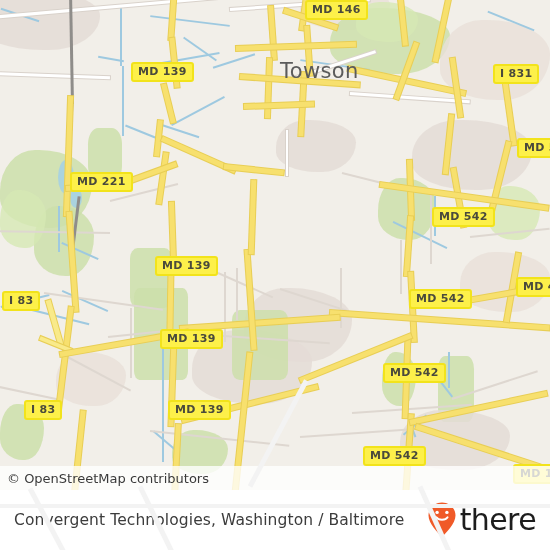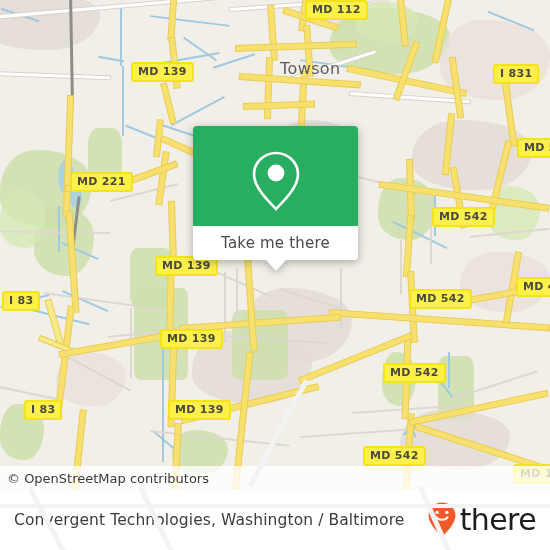--- a/index.html
+++ b/index.html
@@ -42,21 +42,21 @@
     font-weight:bold;
     letter-spacing:.3px;
     padding:1px 5px 2px 5px;
     line-height:13px;
     white-space:nowrap;
     font-family:"DejaVu Sans","Liberation Sans",sans-serif;
   }
   .citylabel{
     position:absolute;
     color:#5b5b5b;
-    font-size:16px;
+    font-size:21px;
     letter-spacing:.4px;
     white-space:nowrap;
     font-family:"DejaVu Sans","Liberation Sans",sans-serif;
   }
 
   
   #attrib{
     position:absolute;left:0;bottom:0;width:550px;height:24px;
     background:rgba(255,255,255,.78);
     display:flex;align-items:center;
@@ -263,21 +263,21 @@
     <div class="rd major" style="left:416px;top:424px;width:130px;height:5px;transform:rotate(18deg);"></div>
 
     <div class="rd major" style="left:510px;top:252px;width:5px;height:70px;transform:rotate(10deg);"></div>
     <div class="rd major" style="left:456px;top:300px;width:100px;height:5px;transform:rotate(-10deg);"></div>
 
     <div class="rd major" style="left:240px;top:352px;width:5px;height:140px;transform:rotate(6deg);"></div>
     <div class="rd major" style="left:248px;top:250px;width:5px;height:100px;transform:rotate(-4deg);"></div>
     <div class="rd major" style="left:250px;top:180px;width:5px;height:74px;transform:rotate(2deg);"></div>
 
     <div id="shield-layer">
-        <div class="shield" style="left: 305px; top: 0px;">MD 112</div>
+        <div class="shield" style="left: 305px; top: 0px;">MD 146</div>
         <div class="shield" style="left: 131px; top: 62px;">MD 139</div>
         <div class="shield" style="left: 493px; top: 64px;">I 831</div>
         <div class="shield" style="left: 70px; top: 172px;">MD 221</div>
         <div class="shield" style="left: 517px; top: 138px;">MD 54</div>
         <div class="shield" style="left: 432px; top: 207px;">MD 542</div>
         <div class="shield" style="left: 155px; top: 256px;">MD 139</div>
         <div class="shield" style="left: 2px; top: 291px;">I 83</div>
         <div class="shield" style="left: 409px; top: 289px;">MD 542</div>
         <div class="shield" style="left: 516px; top: 277px;">MD 41</div>
         <div class="shield" style="left: 160px; top: 329px;">MD 139</div>
@@ -289,32 +289,20 @@
       </div>
     <div id="city-layer">
         <div class="citylabel" style="left: 280px; top: 59px;">Towson</div>
       </div>
 
     <div id="attrib">
       <span>© OpenStreetMap contributors</span>
     </div>
   </div>
 
-  <div id="callout">
-    <div id="callout-top" style="background: rgb(39, 174, 96);">
-      <svg class="pin" width="56" height="66" viewBox="0 0 56 66">
-        <path d="M28 5 C15.8 5 6 14.6 6 26.4 C6 38.8 19.5 52.4 28 61 C36.5 52.4 50 38.8 50 26.4 C50 14.6 40.2 5 28 5 Z" fill="none" stroke="#ffffff" stroke-width="2.6"></path>
-        <circle cx="28" cy="25" r="8.4" fill="#ffffff"></circle>
-      </svg>
-    </div>
-    <div id="callout-bottom" style="background: rgb(255, 255, 255);">
-      <span id="callout-label">Take me there</span>
-    </div>
-    <div id="callout-tail"></div>
-  </div>
 
   <div id="footer">
     <div class="wm" style="left:30px;top:-4px;width:120px;height:5px;transform:rotate(62deg);"></div>
     <div class="wm" style="left:140px;top:-6px;width:120px;height:5px;transform:rotate(64deg);"></div>
     <div class="wm" style="left:250px;top:-6px;width:120px;height:5px;transform:rotate(-62deg);"></div>
     <div class="wm" style="left:420px;top:-6px;width:120px;height:5px;transform:rotate(66deg);"></div>
     <div class="wm" style="left:0px;top:14px;width:550px;height:4px;"></div>
 
     <div id="footer-title">Convergent Technologies, Washington / Baltimore</div>
 

